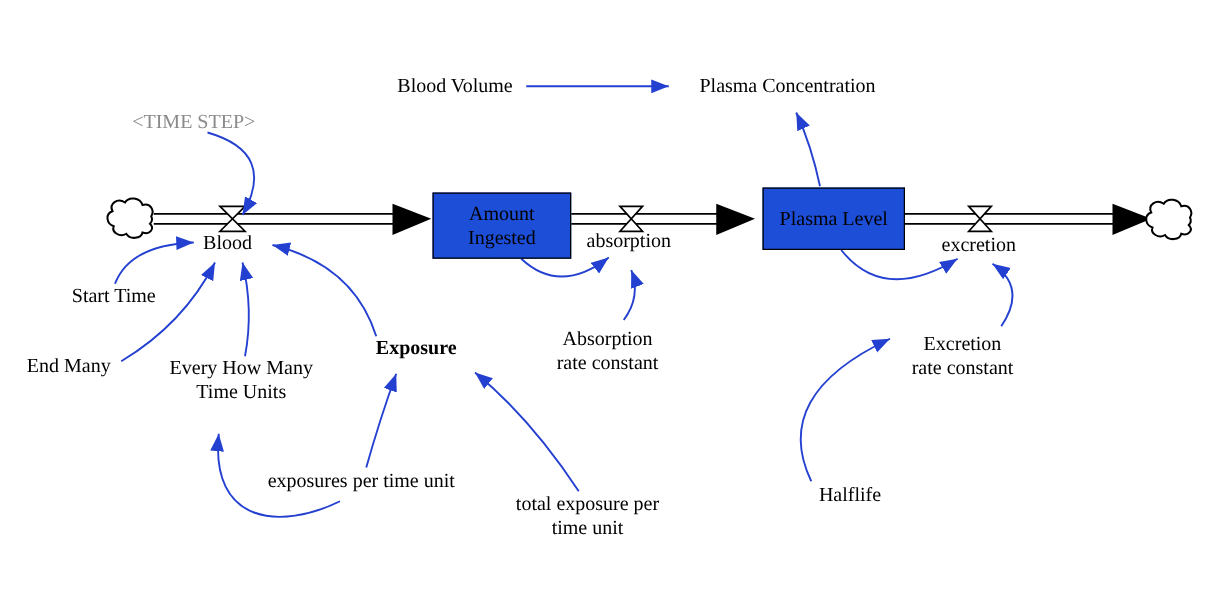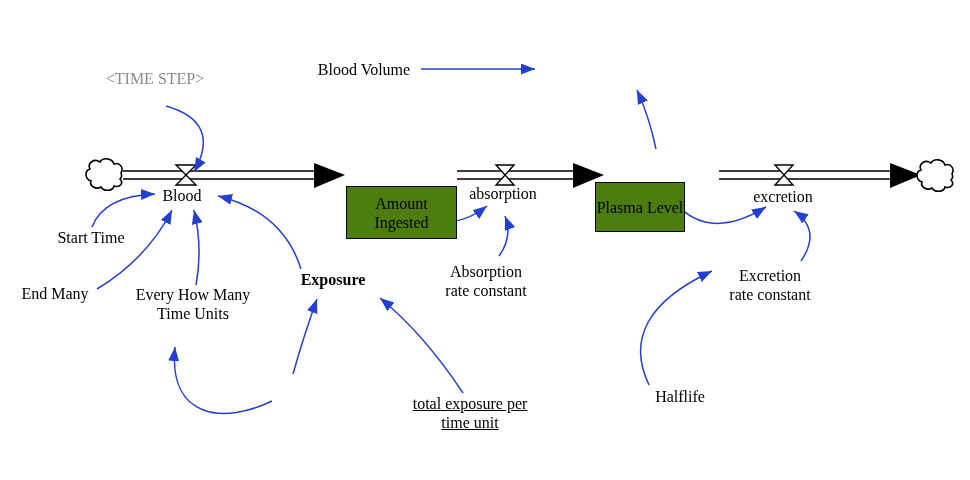--- a/index.html
+++ b/index.html
@@ -7,23 +7,23 @@
     position:relative; width:970px; height:480px; background:#ffffff;
     font-family:"Liberation Serif","DejaVu Serif",serif; color:#000; overflow:hidden;
   }
   svg.layer { position:absolute; left:0; top:0; width:970px; height:480px; }
   .label {
     position:absolute; transform:translate(-50%,-50%);
     font-size:16px; line-height:19px; text-align:center; white-space:pre-line;
   }
   .label.shadow { color:#8a8a8a; }
   .stock {
-    position:absolute; box-sizing:border-box; background:#4d7c0f;
+    position:absolute; box-sizing:border-box; background:#1d4ed8;
     border:1.6px solid #000; display:flex; align-items:center; justify-content:center;
-    text-align:center; font-size:16px; line-height:19px; white-space:pre-line;margin-top:32px;
+    text-align:center; font-size:16px; line-height:19px; white-space:pre-line;
   }
   .pipe { stroke:#000; stroke-width:1.4; fill:none; }
   .flowhead { fill:#000; stroke:none; }
   .valve { fill:#fff; stroke:#000; stroke-width:1.4; }
   .cloud { fill:#fff; stroke:#000; stroke-width:1.6; }
   .conn { stroke:#2440d0; stroke-width:1.5; fill:none; }
 </style>
 </head>
 <body>
 
@@ -82,34 +82,36 @@
       <path class="conn" d="M417,207 Q448,236 487,206"></path>
       <path class="conn" d="M499,256 Q513,237 505,216"></path>
       <path class="conn" d="M673,200 Q707,243 766,207"></path>
       <path class="conn" d="M801,261 Q822,230 794,211"></path>
       <path class="conn" d="M649,385 Q616,316 712,271"></path>
     </g>
   </svg>
 
   <div class="stock" style="left:346px; top:154px; width:111px; height:53px;">Amount
 Ingested</div>
-  <div class="stock" style="left:595px; top:150px; width:90px; height:50px;">Plasma Level</div>
+  <div class="stock" style="left:610px; top:150px; width:114px; height:50px;">Plasma Level</div>
 
   <div class="label" style="left:182px; top:195px;">Blood</div>
   <div class="label" style="left:503px; top:193px;">absorption</div>
   <div class="label" style="left:783px; top:196px;">excretion</div>
 
-  <div class="label shadow" style="left:155px; top:78px;">&lt;TIME STEP&gt;</div>
+  <div class="label shadow" style="left:155px; top:98px;">&lt;TIME STEP&gt;</div>
   <div class="label" style="left:364px; top:69px;">Blood Volume</div>
+  <div class="label" style="left:630px; top:69px;">Plasma Concentration</div>
   <div class="label" style="left:91px; top:237px;">Start Time</div>
   <div class="label" style="left:55px; top:293px;">End Many</div>
   <div class="label" style="left:193px; top:304px;">Every How Many
 Time Units</div>
   <div class="label" style="left:333px; top:279px;font-weight:bold;">Exposure</div>
-  <div class="label" style="left:470px; top:413px;text-decoration:underline;">total exposure per
+  <div class="label" style="left:289px; top:385px;">exposures per time unit</div>
+  <div class="label" style="left:470px; top:413px;">total exposure per
 time unit</div>
   <div class="label" style="left:486px; top:281px;">Absorption
 rate constant</div>
   <div class="label" style="left:770px; top:285px;">Excretion
 rate constant</div>
   <div class="label" style="left:663px; top:396px;margin-left:17px;">Halflife</div>
 
 </div>
 
 </body></html>

